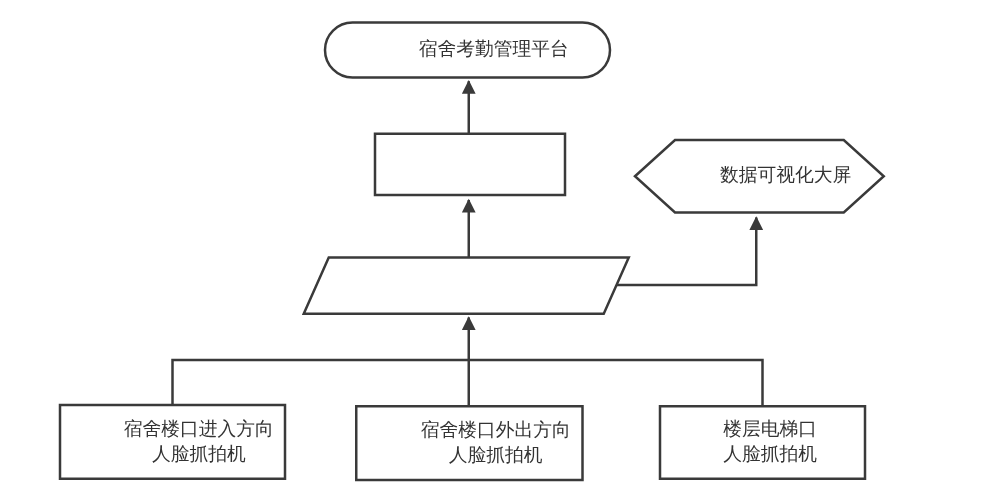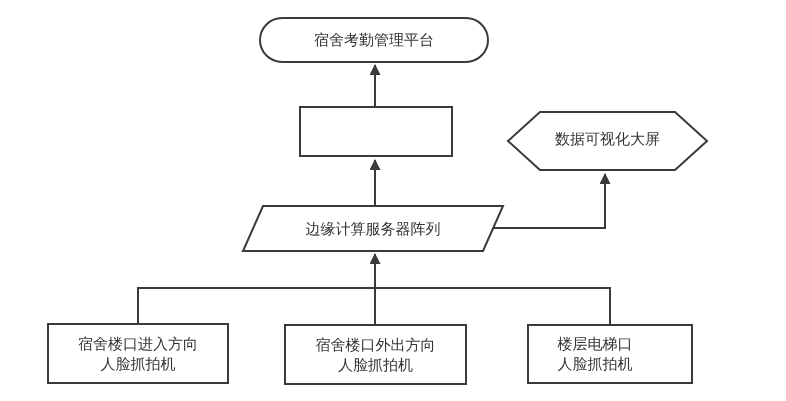--- a/index.html
+++ b/index.html
@@ -19,20 +19,21 @@
     display: flex;
     flex-direction: column;
     align-items: center;
     justify-content: center;
     text-align: center;
     color: #333333;
     font-size: 15px;
     line-height: 20px;
     pointer-events: none;
     white-space: nowrap;
+    margin-left: 21px;
   }
 </style>
 </head>
 <body>
 
 <div class="canvas">
 
   <svg width="786" height="401" viewBox="0 0 786 401">
     <defs>
       <marker id="arrowhead" viewBox="0 0 12 12" refX="11" refY="6" markerWidth="14" markerHeight="11" markerUnits="userSpaceOnUse" orient="auto">
@@ -54,27 +55,24 @@
     <rect class="shape" x="48" y="324" width="180" height="59"></rect>
     <rect class="shape" x="285" y="325" width="181" height="59"></rect>
     <rect class="shape" x="528" y="325" width="164" height="58"></rect>
   </svg>
 
   <div class="label" style="left:260px; top:18px; width:228px; height:44px;">
     <span>宿舍考勤管理平台</span>
   </div>
 
 
-  <div class="label" style="left:508px; top:112px; width:199px; height:58px;font-family:Liberation Mono, monospace;">
+  <div class="label" style="left:508px; top:112px; width:199px; height:58px;">
     <span>数据可视化大屏</span>
   </div>
 
-  <div class="label" style="left:243px; top:206px; width:260px; height:45px;">
-    <span>边缘计算服务器阵列</span>
-  </div>
 
   <div class="label" style="left:48px; top:324px; width:180px; height:59px;">
     <span>宿舍楼口进入方向</span>
     <span>人脸抓拍机</span>
   </div>
 
   <div class="label" style="left:285px; top:325px; width:181px; height:59px;text-align:center;">
     <span>宿舍楼口外出方向</span>
     <span>人脸抓拍机</span>
   </div>

